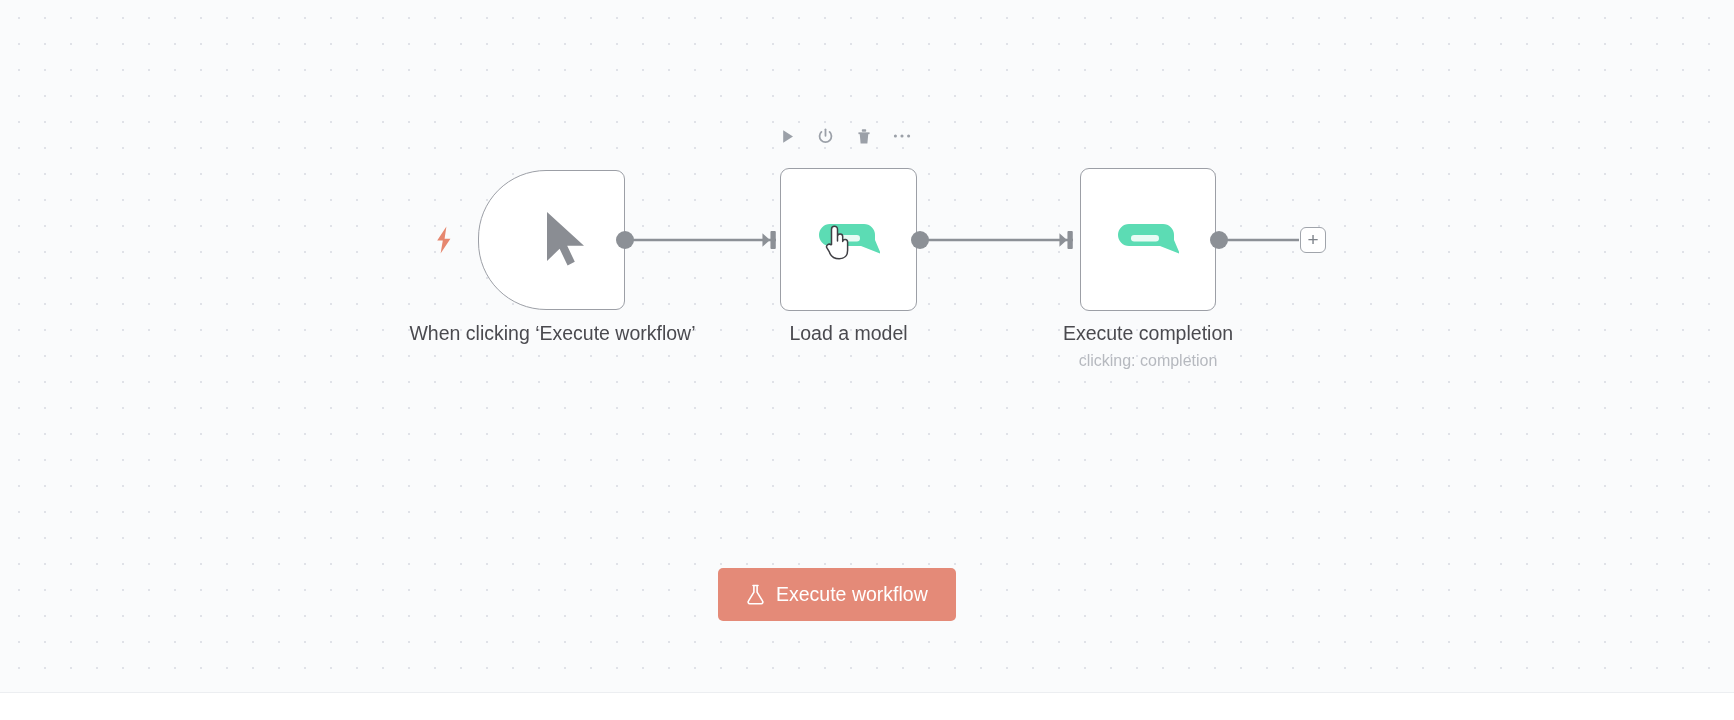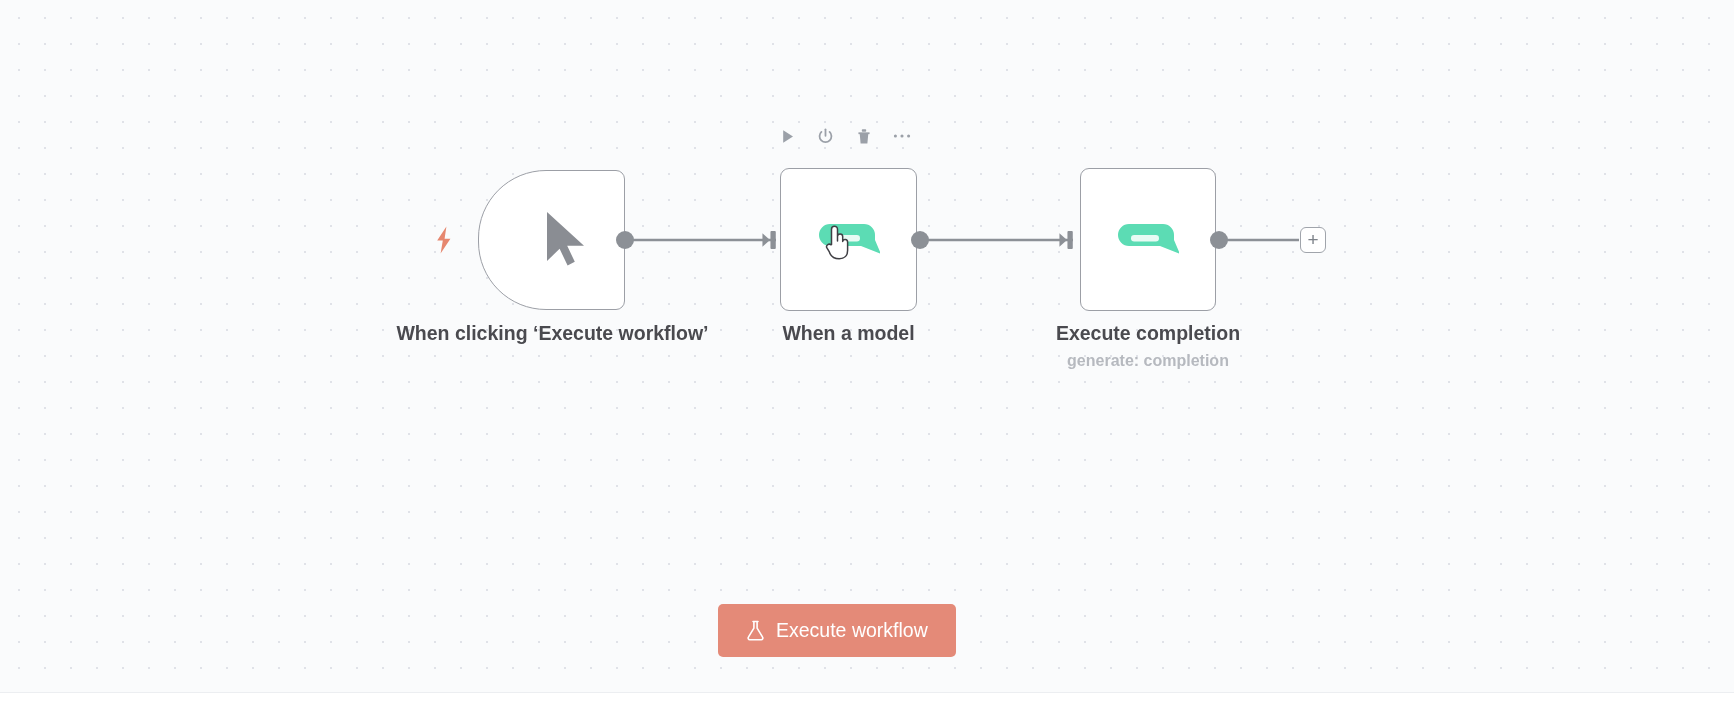--- a/index.html
+++ b/index.html
@@ -91,21 +91,20 @@
   .node-icon svg { display: block; }
 
   
   .node.trigger .node-icon { transform: translateX(14px); }
 
   
   .node-caption {
     position: absolute;
     text-align: center;
     pointer-events: none;
-    font-weight: bold;
   }
   .node-title {
     font-size: 19.5px;
     line-height: 31px;
     color: #4a4a4f;
     font-family: "Liberation Sans", sans-serif;
     white-space: pre-line;
   }
   .node-subtitle {
     font-size: 16px;
@@ -279,49 +278,49 @@
 
     <span class="mouse-cursor" style="left:822px; top:224px;">
       <svg width="28" height="36" viewBox="0 0 28 36" aria-hidden="true">
         <path d="M9.5 20.5 L9.5 5.2 a3 3 0 0 1 6 0 L15.5 17 L15.5 12.6 a2.6 2.6 0 0 1 5.2 0
                  L20.7 17.4 a2.5 2.5 0 0 1 4.9 0.6 L25.6 26.5 c0 5 -3.2 8.3 -8.4 8.3
                  c-5.4 0 -8.6 -2.6 -10 -7.2 L4.6 23.4 a2.6 2.6 0 0 1 4.2 -2.6 Z" fill="#ffffff" stroke="#3f3f44" stroke-width="1.5" stroke-linejoin="round"></path>
       </svg>
     </span>
 
     <div class="node-caption" style="left:706px; top:318px; width:285px;">
-      <div class="node-title">When a model</div>
+      <div class="node-title">Load a model</div>
     </div>
 
     <svg class="endpoint-in" style="left:1059px; top:229px;" width="18" height="23" viewBox="0 0 18 23">
       <path d="M0.5 4 L9 11.5 L0.5 19 Z" fill="#8c9096"></path>
       <rect x="9.5" y="1.5" width="6" height="20" rx="1" fill="#8c9096"></rect>
     </svg>
 
     <div class="node regular" style="left:1080px; top:168px; width:136px; height:143px;">
       <span class="node-icon">
         <svg width="62" height="42" viewBox="0 0 62 42" aria-hidden="true">
           <path d="M12 5 H46 a11 11 0 0 1 11 11 v5 l6 14 -20 -8 H12 a11 11 0 0 1 -11 -11
                    v0 a11 11 0 0 1 11 -11 Z" fill="#5cdcb4"></path>
           <rect x="14" y="16" width="28" height="6.5" rx="3.2" fill="#e8fbf4"></rect>
         </svg>
       </span>
     </div>
     <div class="endpoint-out" style="left:1210px; top:231px;"></div>
 
     <div class="node-caption" style="left:1005px; top:318px; width:286px;">
       <div class="node-title">Execute completion</div>
-      <div class="node-subtitle">generate: completion</div>
+      <div class="node-subtitle">clicking: completion</div>
     </div>
 
     <div class="add-node-btn" style="left:1300px; top:227px;">
       <span class="plus">+</span>
     </div>
 
-    <button class="execute-btn" style="left:718px; top:604px;">
+    <button class="execute-btn" style="left:718px; top:568px;">
       <span class="flask-icon">
         <svg width="19" height="21" viewBox="0 0 19 21" aria-hidden="true">
           <path d="M7 1.5 L12 1.5 M7.9 1.5 L7.9 8.2 L2.4 17.2 a1.6 1.6 0 0 0 1.4 2.5
                    L15.2 19.7 a1.6 1.6 0 0 0 1.4 -2.5 L11.1 8.2 L11.1 1.5" stroke="#ffffff" stroke-width="1.6" fill="none" stroke-linecap="round" stroke-linejoin="round"></path>
         </svg>
       </span>
       <span class="btn-label">Execute workflow</span>
     </button>
 
   </div>

